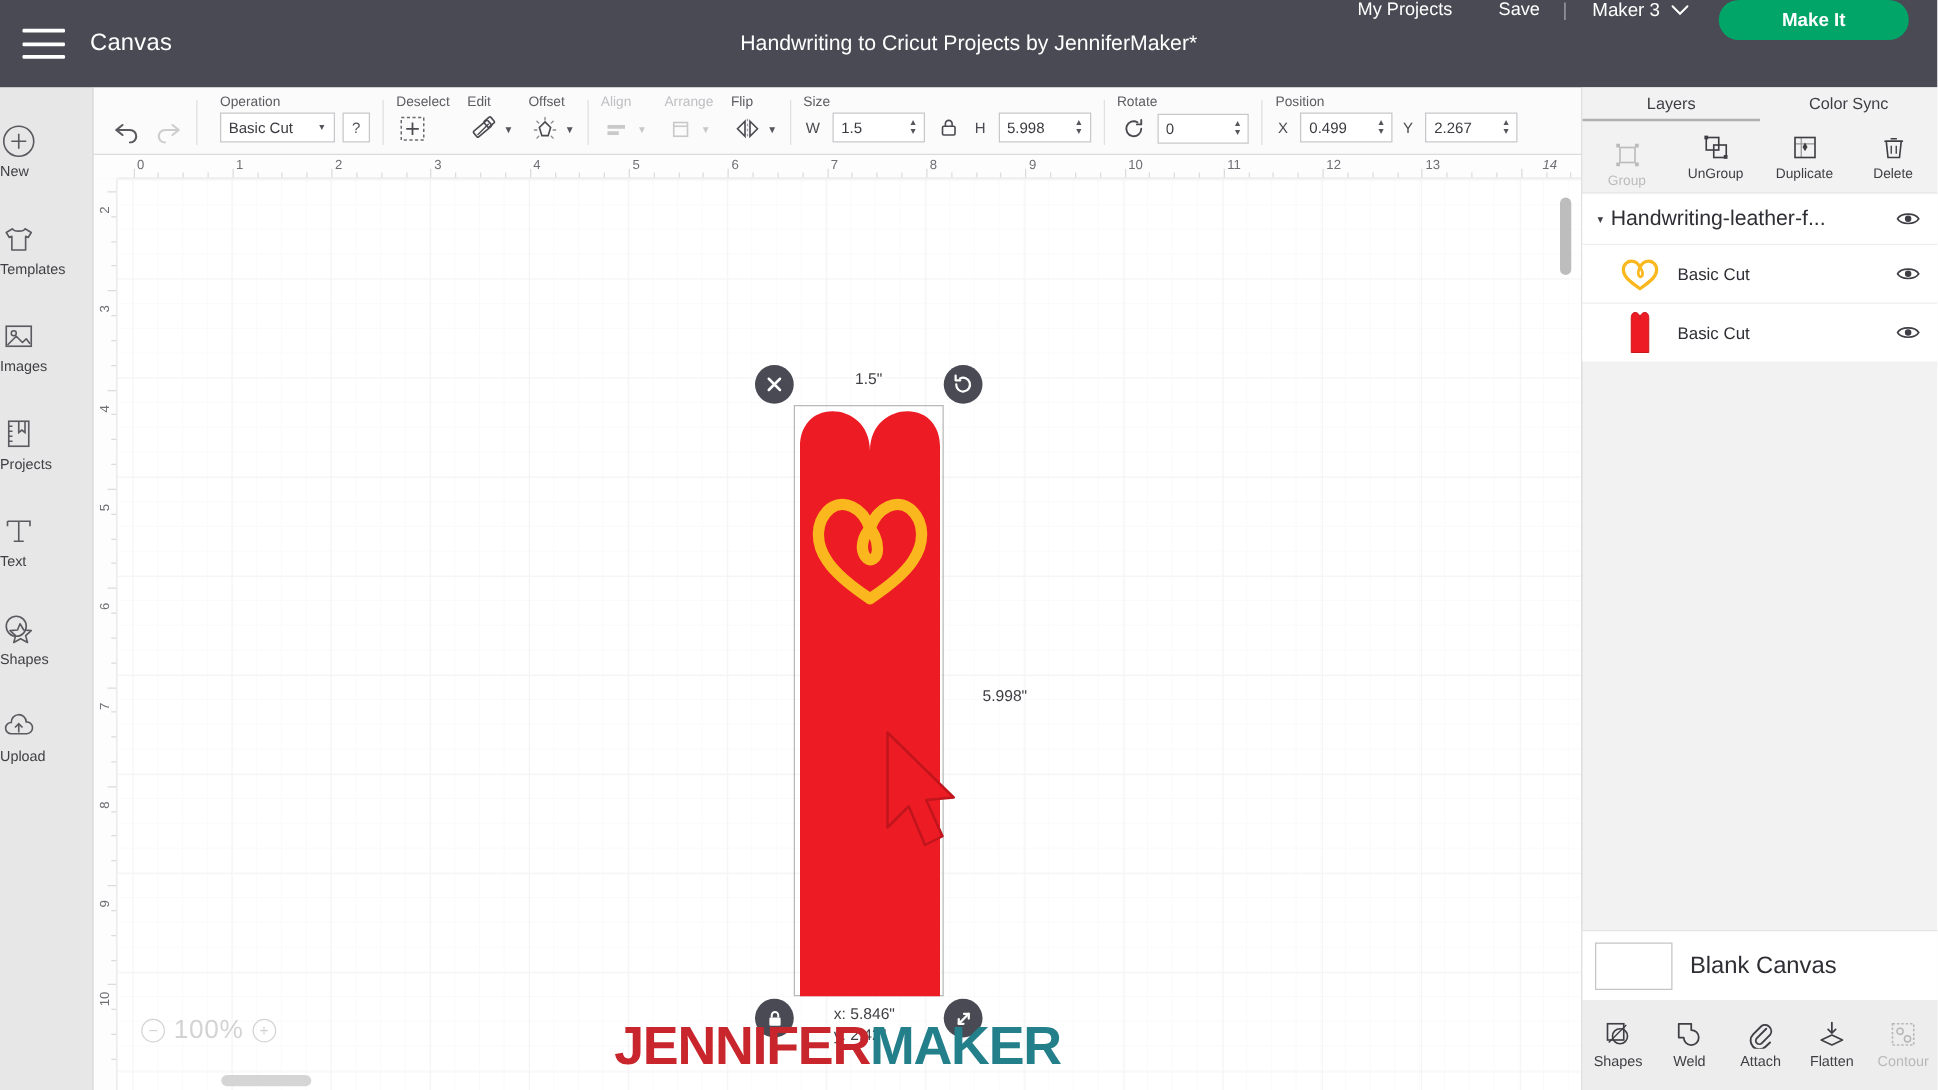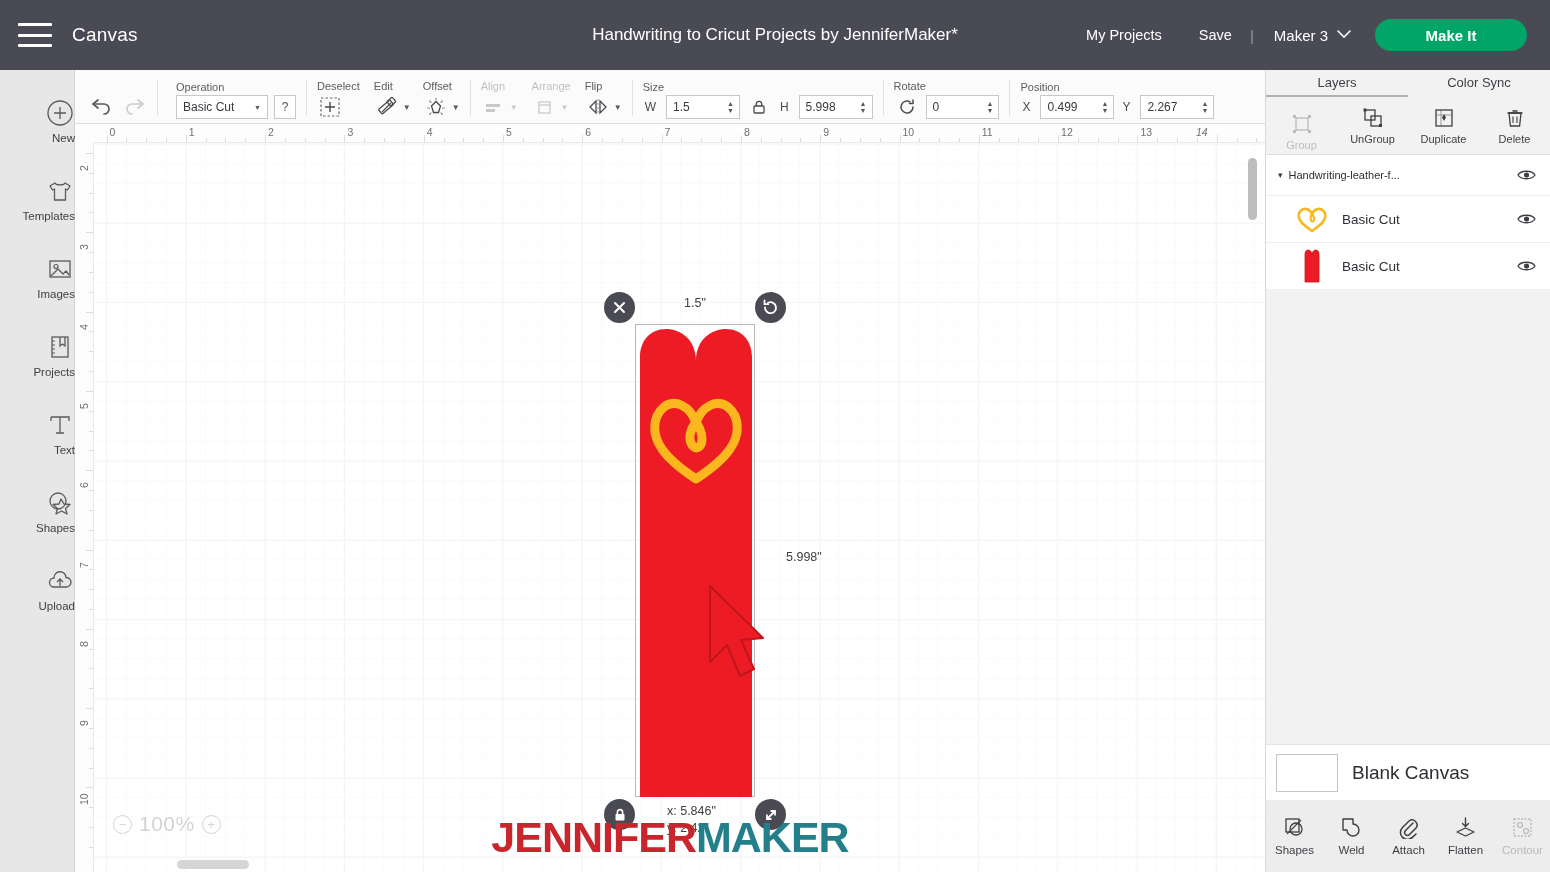--- a/index.html
+++ b/index.html
@@ -26,21 +26,21 @@
   #hamburger span { display: block; height: 3px; background: #ffffff; border-radius: 1px; }
   #canvas-label {
     color: #ffffff; font-size: 19px; letter-spacing: .2px;
   }
   #project-title {
     position: absolute; left: 0; right: 0; text-align: center;
     color: #ffffff; font-size: 17px; pointer-events: none;
   }
   #header-right {
     position: absolute; right: 0; top: 0; height: 70px;
-    display: flex; align-items: center; gap: 0;
+    display: flex; align-items: flex-start; gap: 0;
   }
   .hdr-link { color: #ffffff; font-size: 14.5px; cursor: pointer; }
   #my-projects { margin-right: 25px; }
   #save-link { margin-right: 18px; margin-left: 12px; }
   #hdr-divider { color: #9a9aa2; font-size: 15px; margin-right: 20px; }
   #machine-select {
     display: flex; align-items: center; gap: 9px;
     color: #ffffff; font-size: 15px; cursor: pointer; margin-right: 24px;
   }
   #machine-select .chev { font-size: 12px; line-height: 1; }
@@ -52,32 +52,32 @@
   }
 
   
   #left-rail {
     position: absolute; left: 0; top: 70px; width: 75px; height: 802px;
     background: #e7e7e7; border-right: 1px solid #d4d4d4;
     padding-top: 12px;
   }
   .rail-item {
     width: 75px; height: 78px; display: flex; flex-direction: column;
-    align-items: flex-end; justify-content: center; cursor: pointer; gap: 4px;
+    align-items: flex-start; justify-content: center; cursor: pointer; gap: 4px;
   }
   .rail-item .ico { width: 30px; height: 30px; display: block; }
   .rail-item .lbl { font-size: 11.5px; color: #3e3e44; }
 
   
   #toolbar {
     position: absolute; left: 75px; top: 70px; width: 1190px; height: 54px;
     background: #fbfbfb; border-bottom: 1px solid #dcdcdc;
     display: flex; align-items: flex-start;
   }
-  .tb-group { display: flex; flex-direction: column; height: 54px; position: relative; justify-content: center; }
+  .tb-group { display: flex; flex-direction: column; height: 54px; position: relative; }
   .tb-head { font-size: 11px; color: #5c5c62; padding: 6px 0 2px 0; }
   .tb-head.dim { color: #c0c0c4; }
   .tb-row { display: flex; align-items: center; gap: 6px; }
   .tb-sep { width: 1px; height: 36px; background: #e0e0e0; margin: 10px 10px 0 10px; }
 
   .icon-btn {
     width: 26px; height: 26px; display: flex; align-items: center; justify-content: center;
     cursor: pointer; background: none; border: none;
   }
   .icon-btn.dim { opacity: .28; cursor: default; }
@@ -246,21 +246,21 @@
   .pact .lbl { font-size: 11px; color: #3e3e44; }
   .pact.dim { opacity: .3; cursor: default; margin-top: 12px; }
 
   #layer-list { background: #ffffff; }
   #layer-group-row {
     height: 40px; display: flex; align-items: center; padding: 0 14px 0 12px;
     background: #ffffff; cursor: pointer; gap: 6px;
   }
   #group-caret { font-size: 9px; color: #3e3e44; }
   #group-name {
-    flex: 1; font-size: 11px; color: #2e2e34; white-space: nowrap;
+    flex: 1; font-size: 17px; color: #2e2e34; white-space: nowrap;
     overflow: hidden; text-overflow: ellipsis;
   }
   .layer-row {
     height: 47px; display: flex; align-items: center; padding: 0 14px 0 30px;
     border-top: 1px solid #eeeeee; background: #fff; cursor: pointer; gap: 14px;
   }
   .layer-swatch { width: 32px; height: 32px; display: flex; align-items: center; justify-content: center; }
   .layer-name { flex: 1; font-size: 13.5px; color: #2e2e34; }
   .eye { width: 19px; height: 14px; cursor: pointer; }
 
@@ -698,21 +698,21 @@
         <div class="rt-num" style="left: 986.1px;">12</div>
         <div class="rt-tick" style="left: 983.1px; height: 7px;"></div>
         <div class="rt-tick" style="left: 1002.92px; height: 4px;"></div>
         <div class="rt-tick" style="left: 1022.75px; height: 4px;"></div>
         <div class="rt-tick" style="left: 1042.57px; height: 4px;"></div>
         <div class="rt-num" style="left: 1065.4px;">13</div>
         <div class="rt-tick" style="left: 1062.4px; height: 7px;"></div>
         <div class="rt-tick" style="left: 1082.22px; height: 4px;"></div>
         <div class="rt-tick" style="left: 1102.05px; height: 4px;"></div>
         <div class="rt-tick" style="left: 1121.87px; height: 4px;"></div>
-        <div class="rt-num" style="left: 1121px; font-style: italic;">14</div>
+        <div class="rt-num" style="left: 1159px; font-style: italic;">14</div>
         <div class="rt-tick" style="left: 1141.7px; height: 7px;"></div>
         <div class="rt-tick" style="left: 1161.53px; height: 4px;"></div>
         <div class="rt-tick" style="left: 1181.35px; height: 4px;"></div>
       </div>
     <div id="ruler-left">
         <div class="rl-num" style="top: 28px;">2</div>
         <div class="rl-tick" style="top: 10px; width: 7px;"></div>
         <div class="rl-tick" style="top: 29.825px; width: 4px;"></div>
         <div class="rl-tick" style="top: 49.65px; width: 4px;"></div>
         <div class="rl-tick" style="top: 69.475px; width: 4px;"></div>

